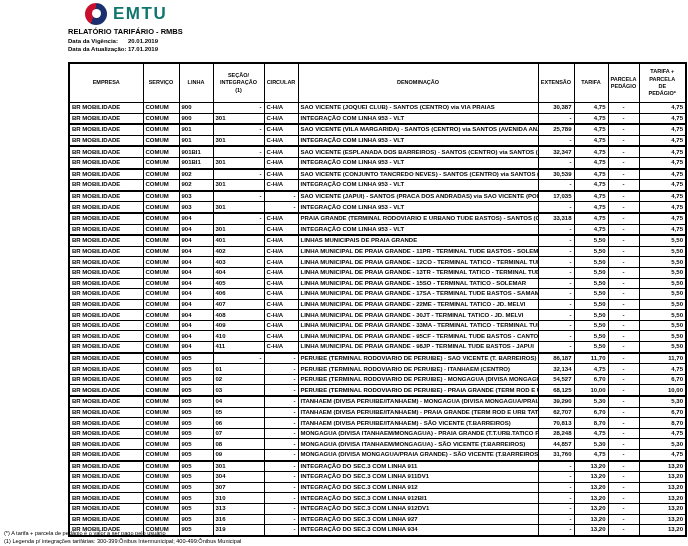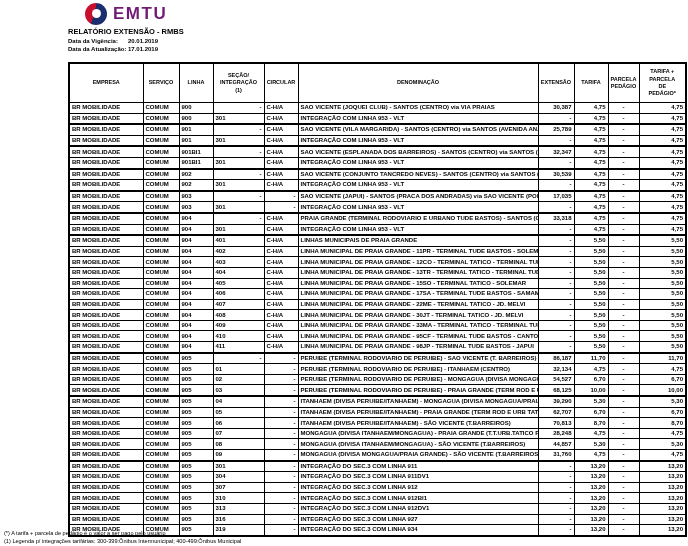--- a/index.html
+++ b/index.html
@@ -14,21 +14,21 @@
   .logo{position:absolute;left:85px;top:3px;display:flex;align-items:center;gap:6px;}
   .logo-circle{
     width:22px;height:22px;border-radius:50%;
     background:linear-gradient(105deg,#c8102e 42%,#1b2e6e 42%);
     position:relative;display:inline-block;
   }
   .logo-circle::after{
     content:"";position:absolute;width:9px;height:9px;border-radius:50%;
     background:#fff;left:7px;top:6px;
   }
-  .logo-text{font-size:17px;font-weight:bold;color:#701a75;letter-spacing:1.5px;}
+  .logo-text{font-size:17px;font-weight:bold;color:#0f766e;letter-spacing:1.5px;}
 
   
   .report-title{position:absolute;left:68px;top:27px;font-size:7.5px;font-weight:bold;}
   .meta{position:absolute;left:68px;top:37px;font-size:6px;font-weight:bold;}
   .meta-row{display:flex;line-height:8px;}
   .meta-label{width:60px;}
   .meta-value{}
 
   
   table.tariff{
@@ -56,21 +56,21 @@
 </head>
 <body>
 
 <div class="page">
 
   <div class="logo">
     <span class="logo-circle"></span>
     <span class="logo-text">EMTU</span>
   </div>
 
-  <div class="report-title">RELATÓRIO EXTENSÃO - RMBS</div>
+  <div class="report-title">RELATÓRIO TARIFÁRIO - RMBS</div>
 
   <div class="meta">
     <div class="meta-row">
       <span class="meta-label">Data da Vigência:</span>
       <span class="meta-value">20.01.2019</span>
     </div>
     <div class="meta-row">
       <span class="meta-label">Data da Atualização:</span>
       <span class="meta-value">17.01.2019</span>
     </div>

